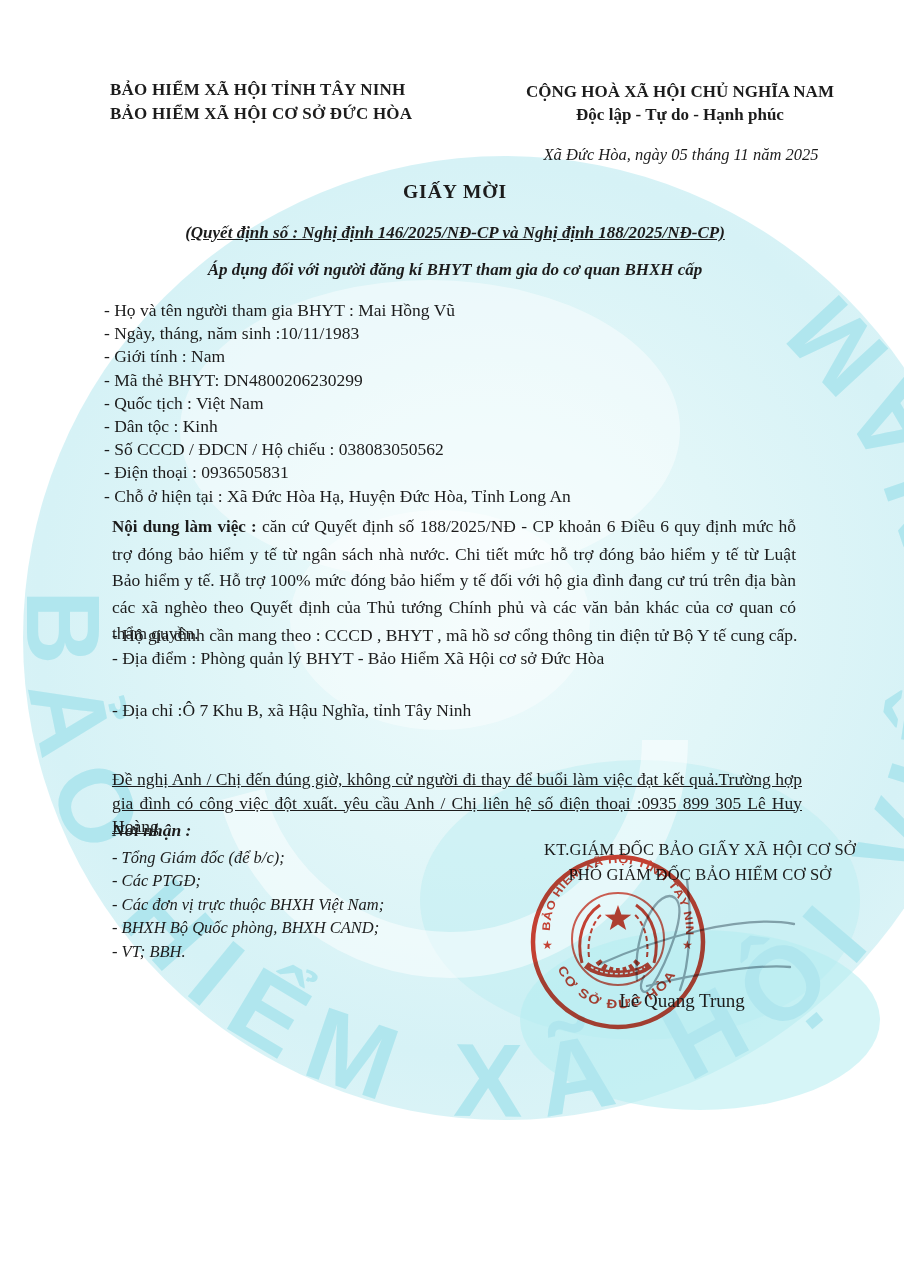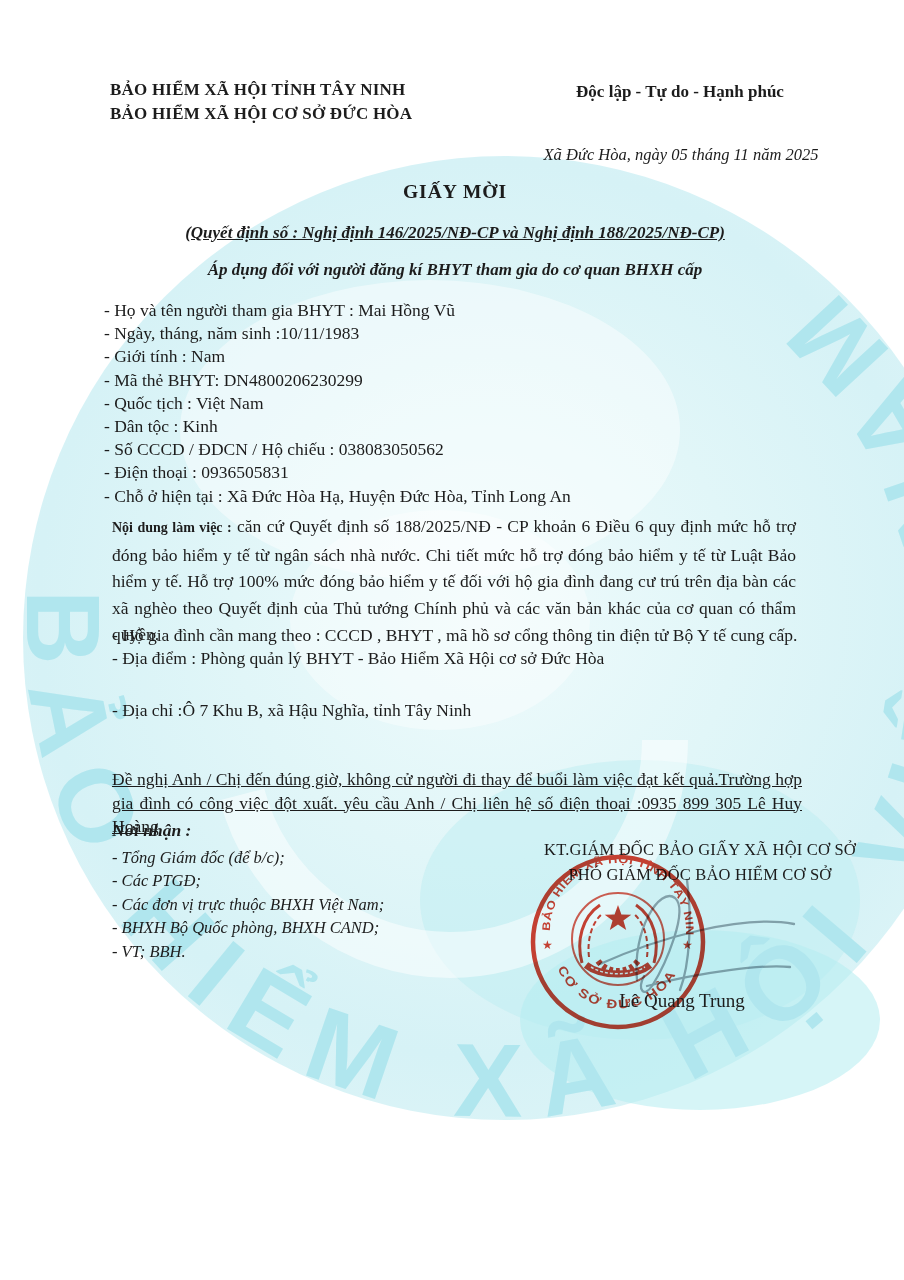--- a/index.html
+++ b/index.html
@@ -9,21 +9,21 @@
   .wm-svg{position:absolute;left:0;top:0;pointer-events:none;}
   .hdr-left{left:110px;top:78px;width:340px;font-weight:bold;font-size:17px;line-height:24px;letter-spacing:.2px;}
   .hdr-right{left:500px;top:80px;width:360px;text-align:center;font-weight:bold;font-size:17px;line-height:23px;}
   .dateline{left:471px;top:145px;width:420px;text-align:center;font-style:italic;font-size:16.5px;}
   .title{left:113px;top:181px;width:684px;text-align:center;font-weight:bold;font-size:19.5px;letter-spacing:1px;}
   .sub{left:90px;width:730px;text-align:center;font-weight:bold;font-style:italic;font-size:17px;}
   .sub1{top:223px;text-decoration:underline;}
   .sub2{top:260px;}
   .info{left:104px;top:299px;width:690px;font-size:17.5px;line-height:23.2px;}
   .para{left:112px;top:513px;width:684px;font-size:17.5px;line-height:26.6px;text-align:justify;}
-  .para b{font-size:14px;}
+  .para b{font-size:17px;}
   .list2{left:112px;top:624px;width:700px;font-size:17.5px;line-height:22.6px;}
   .addr{left:112px;top:700px;width:700px;font-size:17.5px;}
   .request{left:112px;top:768px;width:690px;font-size:17.5px;line-height:23.5px;text-align:justify;text-decoration:underline;}
   .note{left:112px;top:777px;width:740px;font-size:17.5px;font-weight:bold;}
   .note .nlabel{font-style:italic;}
   .nn-head{left:112px;top:820px;font-weight:bold;font-style:italic;font-size:17.5px;}
   .nn-list{left:112px;top:846px;width:400px;font-style:italic;font-size:16.5px;line-height:23.4px;}
   .kt{left:500px;width:400px;text-align:center;font-size:16.5px;letter-spacing:.2px;}
   .kt1{top:840px;}
   .kt2{top:865px;}
@@ -55,20 +55,21 @@
     <text font-family="Liberation Sans, DejaVu Sans, sans-serif" font-size="104" font-weight="bold" fill="#b0e6ee" letter-spacing="22">
       <textPath href="#wmArc" startOffset="10">BẢO HIỂM XÃ HỘI VIỆT NAM</textPath>
     </text>
   </svg>
 
   <div class="abs hdr-left">
     <div>BẢO HIỂM XÃ HỘI TỈNH TÂY NINH</div>
     <div>BẢO HIỂM XÃ HỘI CƠ SỞ ĐỨC HÒA</div>
   </div>
   <div class="abs hdr-right">
+    <div>CỘNG HOÀ XÃ HỘI CHỦ NGHĨA NAM</div>
     <div>Độc lập - Tự do - Hạnh phúc</div>
   </div>
   <div class="abs dateline">Xã Đức Hòa, ngày 05 tháng 11 năm 2025</div>
 
   <div class="abs title">GIẤY MỜI</div>
   <div class="abs sub sub1">(Quyết định số : Nghị định 146/2025/NĐ-CP và Nghị định 188/2025/NĐ-CP)</div>
   <div class="abs sub sub2">Áp dụng đối với người đăng kí BHYT tham gia do cơ quan BHXH cấp</div>
 
   <div class="abs info">
     <div>- Họ và tên  người tham gia BHYT :  Mai Hồng Vũ</div>

